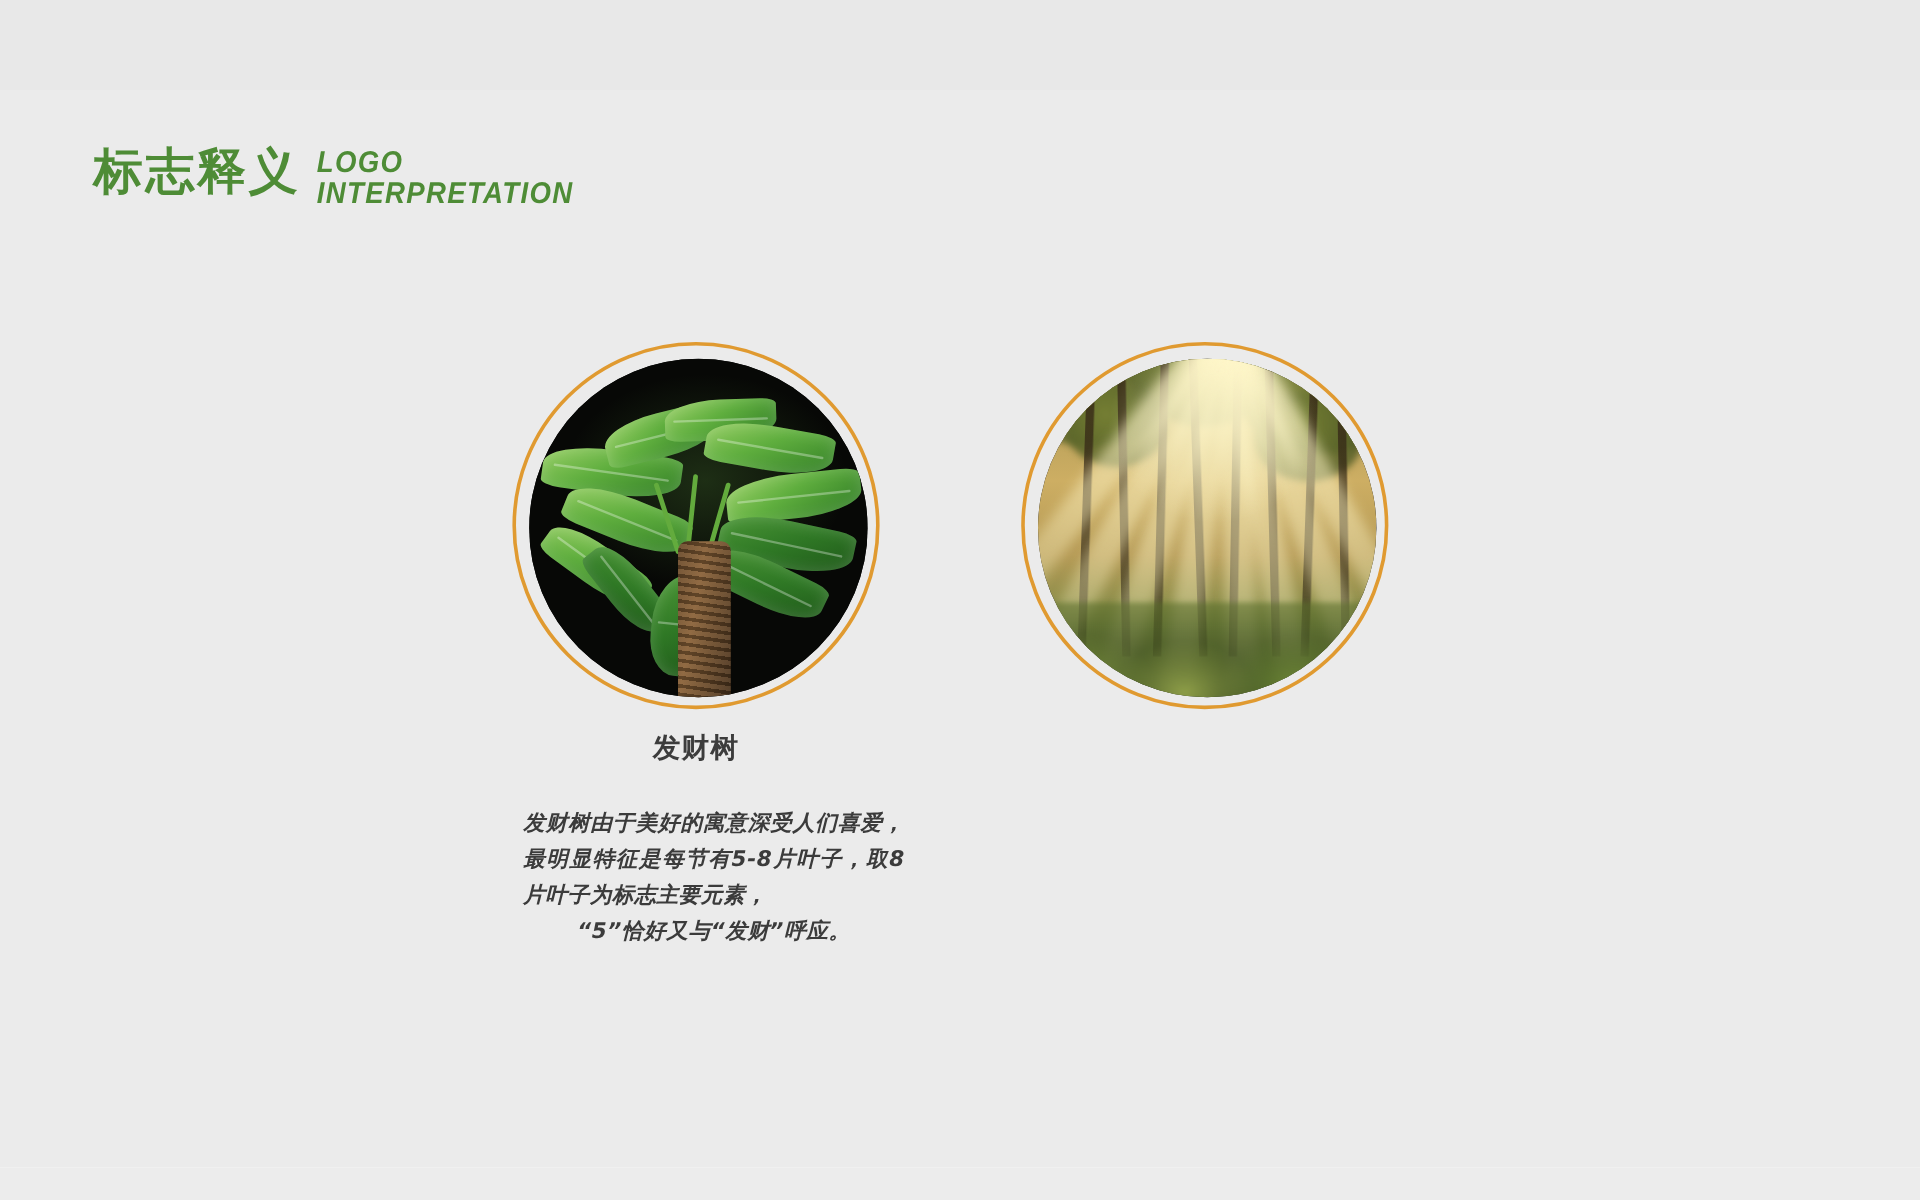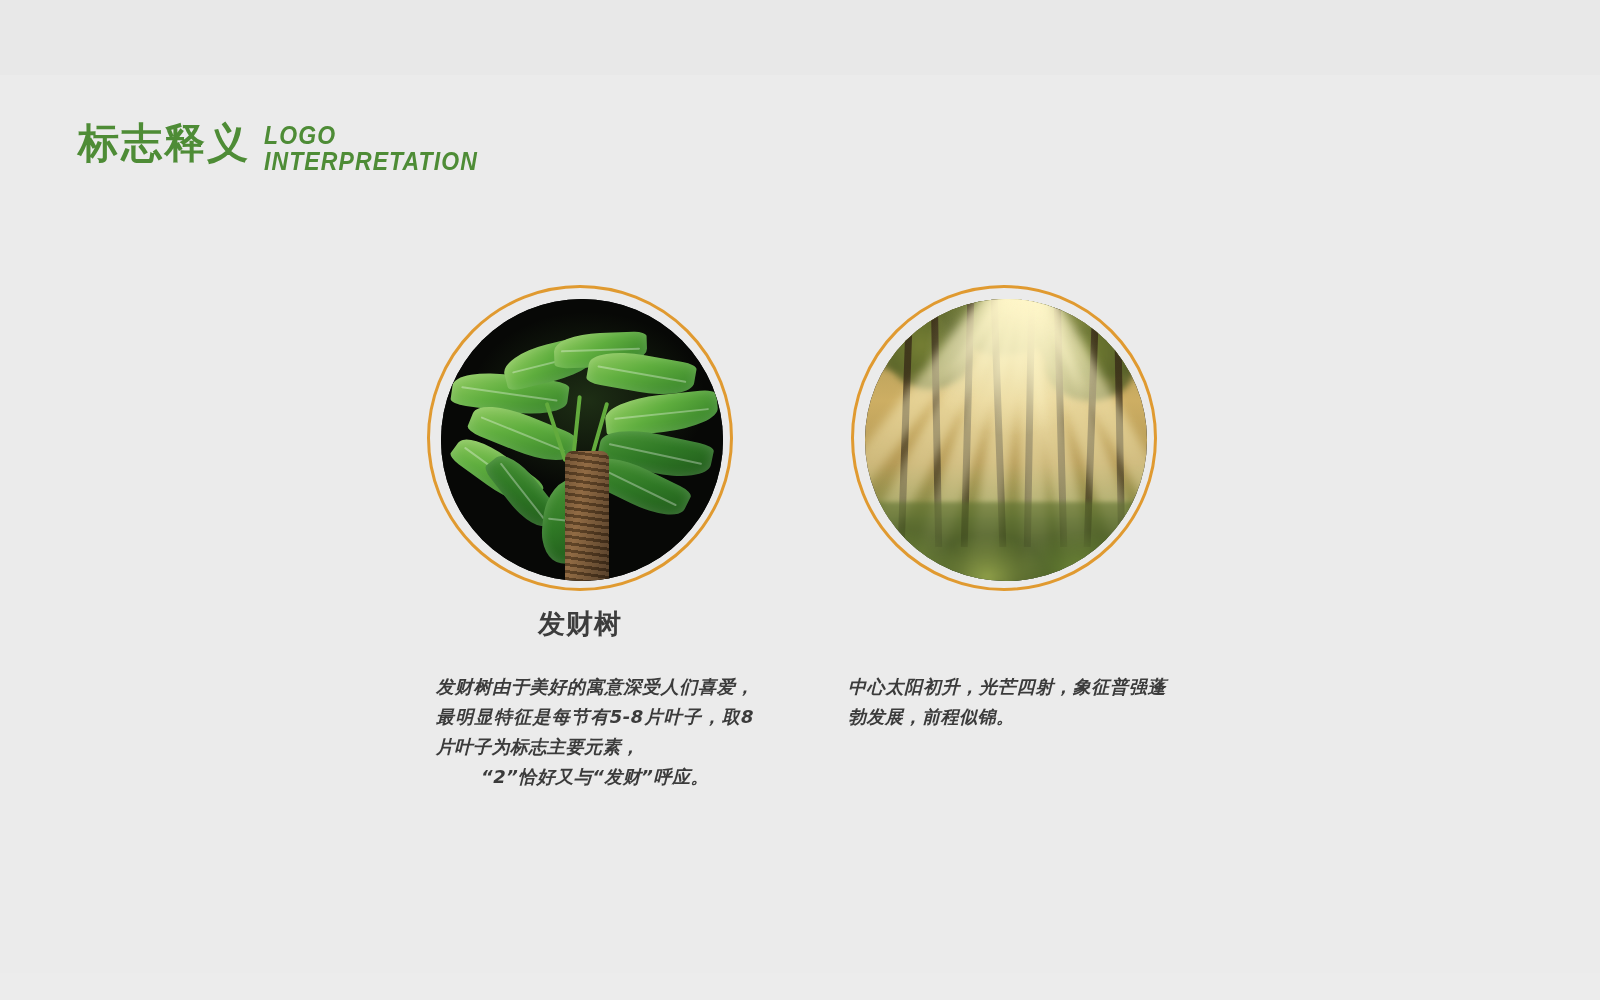--- a/index.html
+++ b/index.html
@@ -222,21 +222,21 @@
   .caption {
     position: absolute;
     top: 606px;
     width: 306px;
     text-align: center;
   }
   .caption-left  { left: 427px; }
   .caption-right { left: 851px; }
   .caption-title {
     font-family: "DejaVu Sans", "Liberation Sans", sans-serif;
-    font-size: 27px;
+    font-size: 23px;
     font-weight: 700;
     color: #3c3c3c;
     letter-spacing: 1px;
     line-height: 36px;
     text-align: center;
   }
 
   .body-text {
     position: absolute;
     font-family: "DejaVu Sans", "Liberation Sans", sans-serif;
@@ -344,20 +344,17 @@
 
   </div>
 
   <div class="caption caption-left">
     <div class="caption-title">发财树</div>
   </div>
 
 
   <div class="body-text body-left">
     <span>发财树由于美好的寓意深受人们喜爱，最明显特征是每节有5-8片叶子，取8片叶子为标志主要元素，</span>
-    <span class="last-line">“2”恰好又与“发财”呼应。</span>
+    <span class="last-line">“5”恰好又与“发财”呼应。</span>
   </div>
 
-  <div class="body-text body-right">
-    <span>中心太阳初升，光芒四射，象征普强蓬勃发展，前程似锦。</span>
-  </div>
 
 </div>
 
 </body></html>

